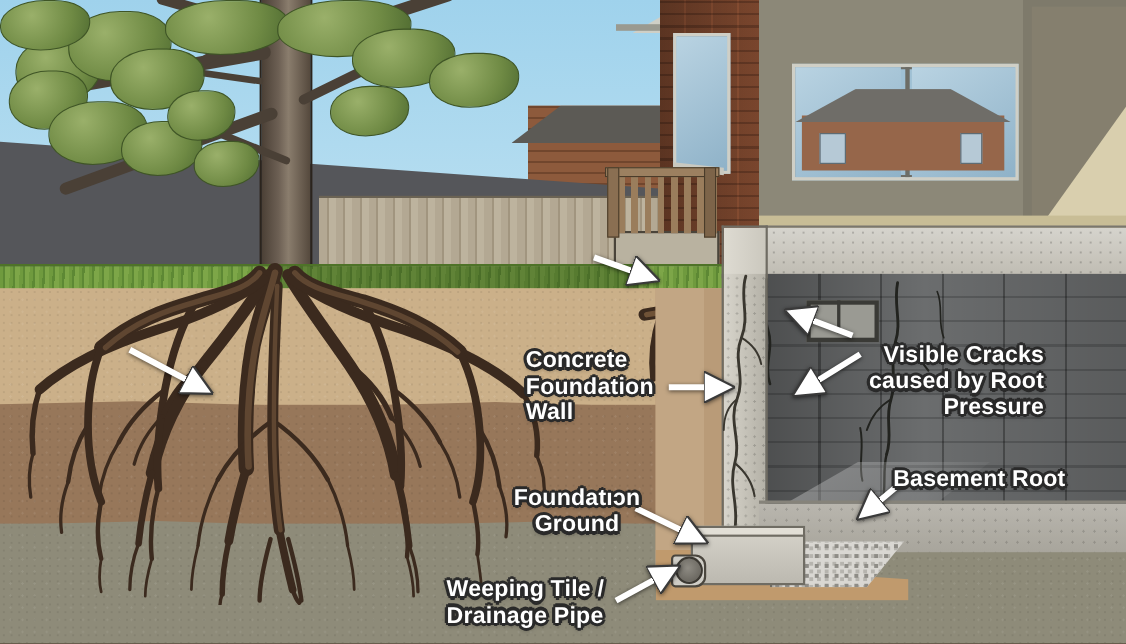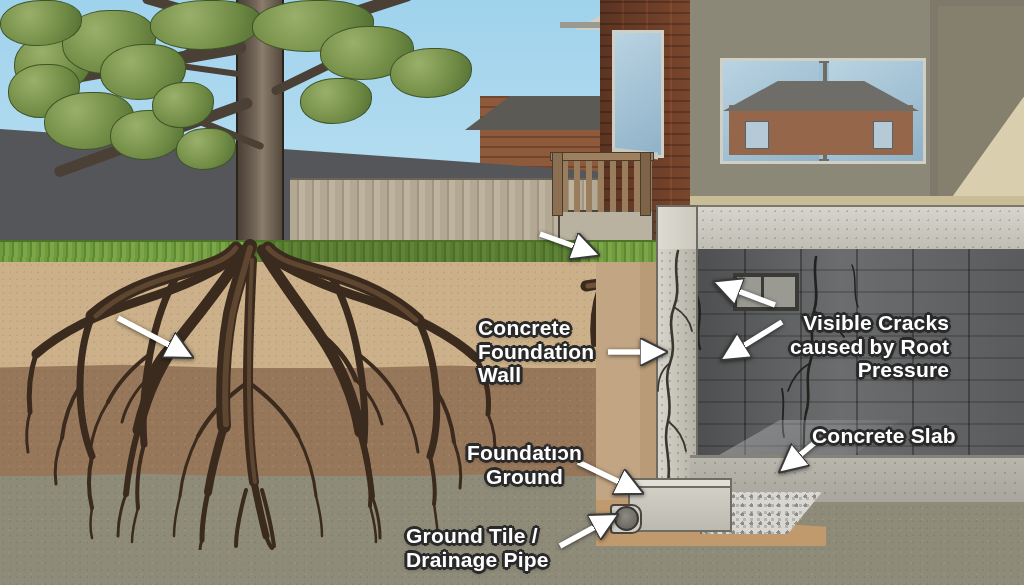--- a/index.html
+++ b/index.html
@@ -408,19 +408,19 @@
       <line x1="560" y1="546" x2="615" y2="516"></line>
     </g>
   </svg>
 
   <div class="lbl" style="left:478px;top:316px;font-size:21px;">Concrete
 Foundation
 Wall</div>
   <div class="lbl" style="left:790px;top:280px;font-size:21px;text-align:right;margin-top:31px;">Visible Cracks
 caused by Root
 Pressure</div>
-  <div class="lbl" style="left:812px;top:424px;font-size:21px;">Concrete Slab</div>
+  <div class="lbl" style="left:812px;top:424px;font-size:21px;">Basement Root</div>
   <div class="lbl" style="left:467px;top:441px;font-size:21px;text-align:center;">Foundatıɔn
 Ground</div>
-  <div class="lbl" style="left:406px;top:524px;font-size:21px;">Ground Tile /
+  <div class="lbl" style="left:406px;top:524px;font-size:21px;">Weeping Tile /
 Drainage Pipe</div>
 
 </div>
 
 </body></html>

